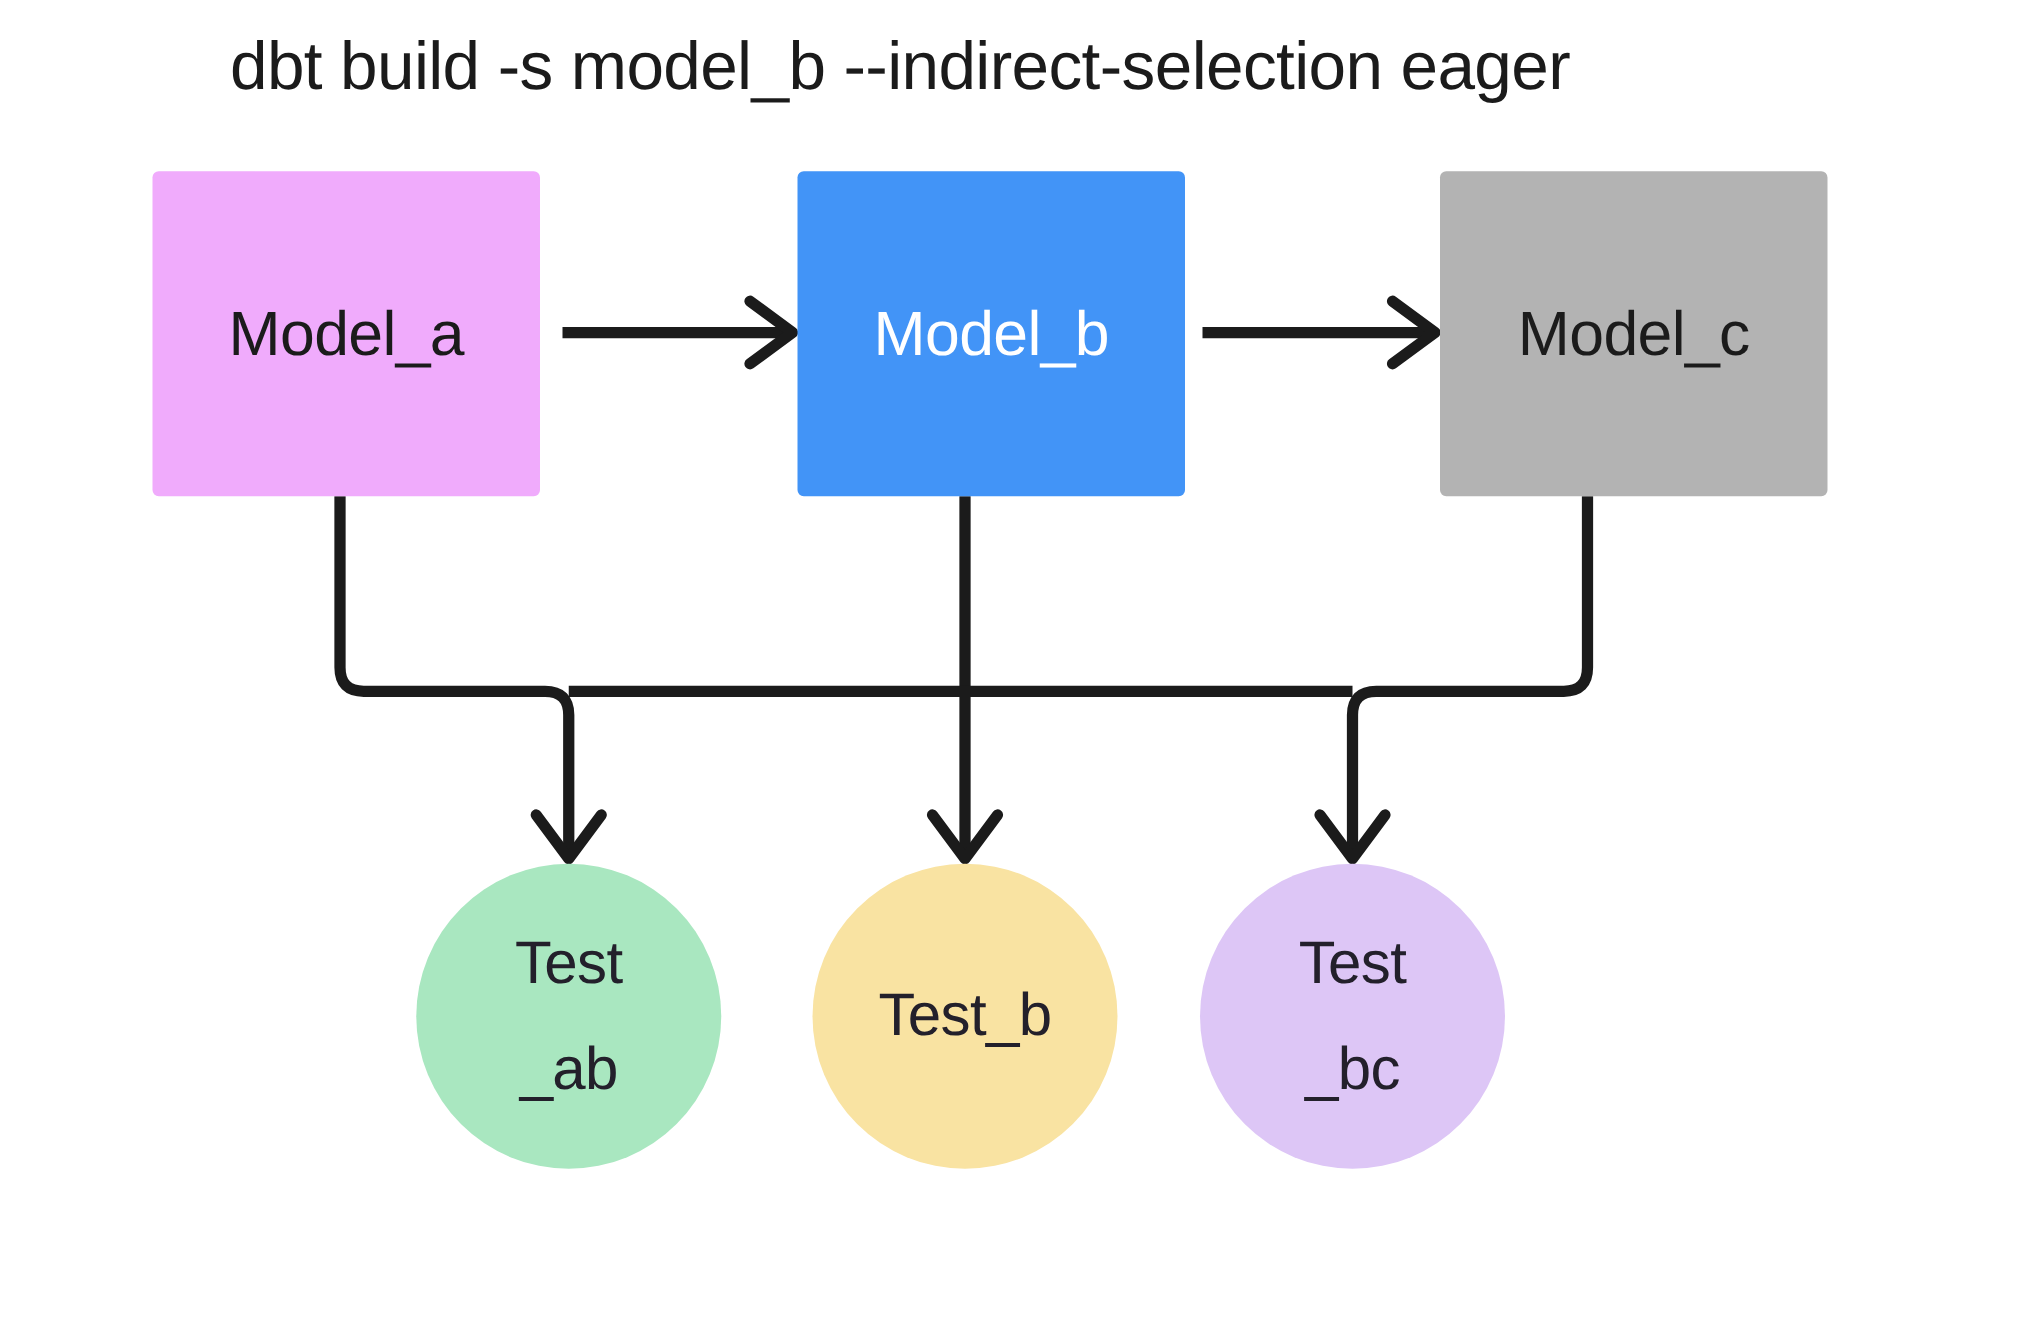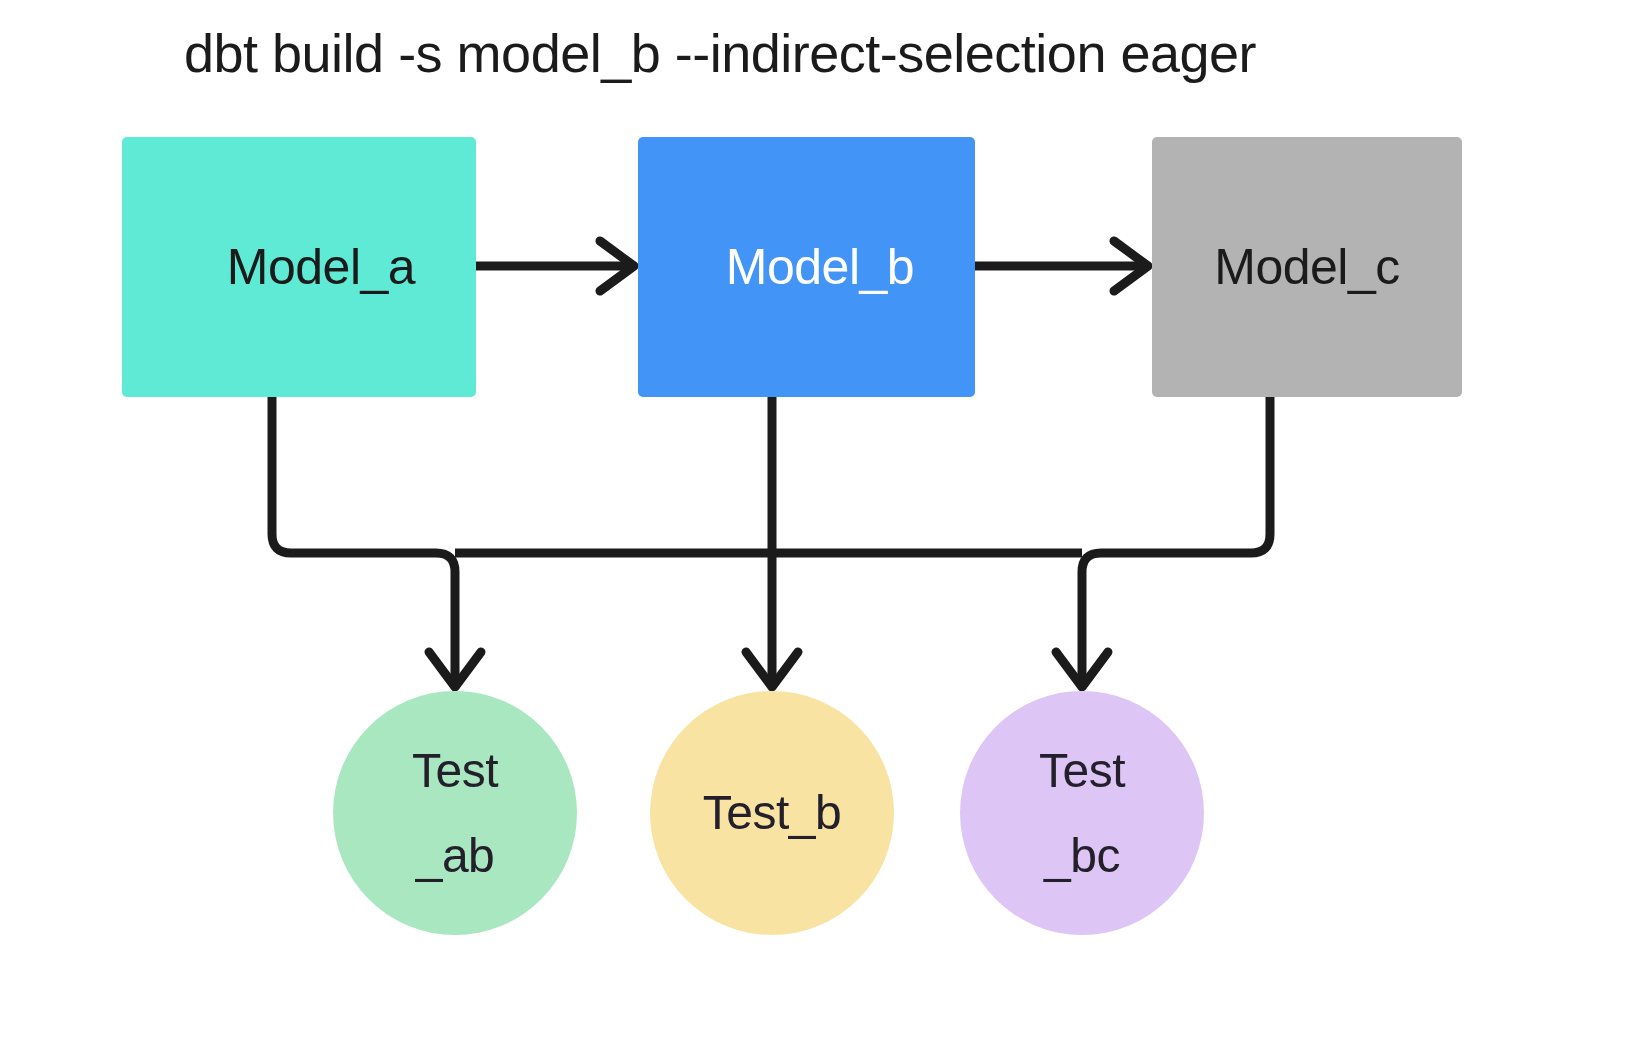--- a/index.html
+++ b/index.html
@@ -40,21 +40,21 @@
     height: 260px;
     border-radius: 5px;
     display: flex;
     align-items: center;
     justify-content: center;
     font-size: 50px;
     font-weight: 400;
     letter-spacing: -0.5px;
   }
   #model-a { left: 122px;  top: 137px; }
-  #model-b { left: 638px;  top: 137px; padding-left: 27px; }
+  #model-b { left: 638px;  top: 137px; }
   #model-c { left: 1152px; top: 137px; justify-content: center; }
 
   
   .test-circle {
     position: absolute;
     width: 244px;
     height: 244px;
     border-radius: 50%;
     display: flex;
     flex-direction: column;
@@ -127,21 +127,21 @@
     <g>
       <path class="edge-path" d="M 1270 397 L 1270 534 Q 1270 553 1251 553 L 1101 553 Q 1082 553 1082 572 L 1082 680" style="stroke: rgb(27, 27, 27);"></path>
       <path class="arrow-head" d="M 1056 652 L 1082 687 L 1108 652" style="stroke: rgb(27, 27, 27);"></path>
     </g>
 
     <g>
       <path class="edge-path" d="M 455 553 L 1082 553" style="stroke: rgb(27, 27, 27);"></path>
     </g>
   </svg>
 
-  <div class="model-box" id="model-a" style="background: #5eead4; color: rgb(27, 27, 27); padding-left: 44px;">
+  <div class="model-box" id="model-a" style="background: #f0abfc; color: rgb(27, 27, 27);">
     <span>Model_a</span>
   </div>
 
   <div class="model-box" id="model-b" style="background: rgb(66, 148, 247); color: rgb(255, 255, 255);">
     <span>Model_b</span>
   </div>
 
   <div class="model-box" id="model-c" style="background: rgb(179, 179, 179); color: rgb(27, 27, 27);">
     <span>Model_c</span>
   </div>

